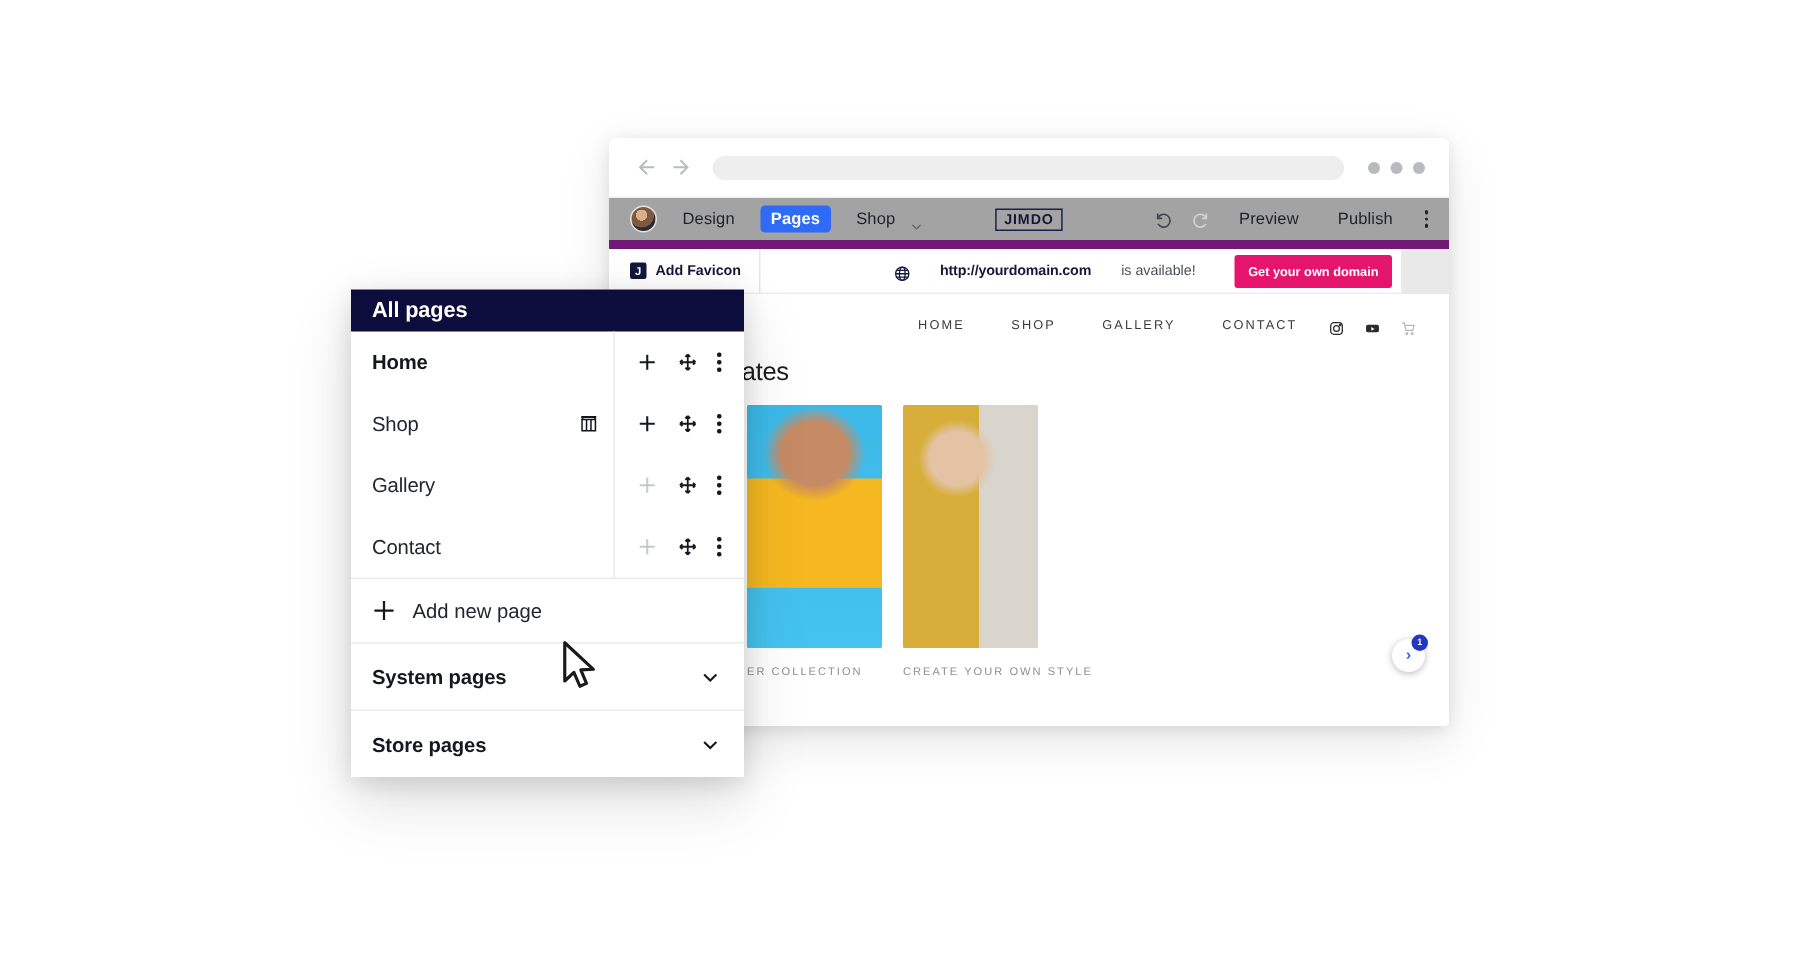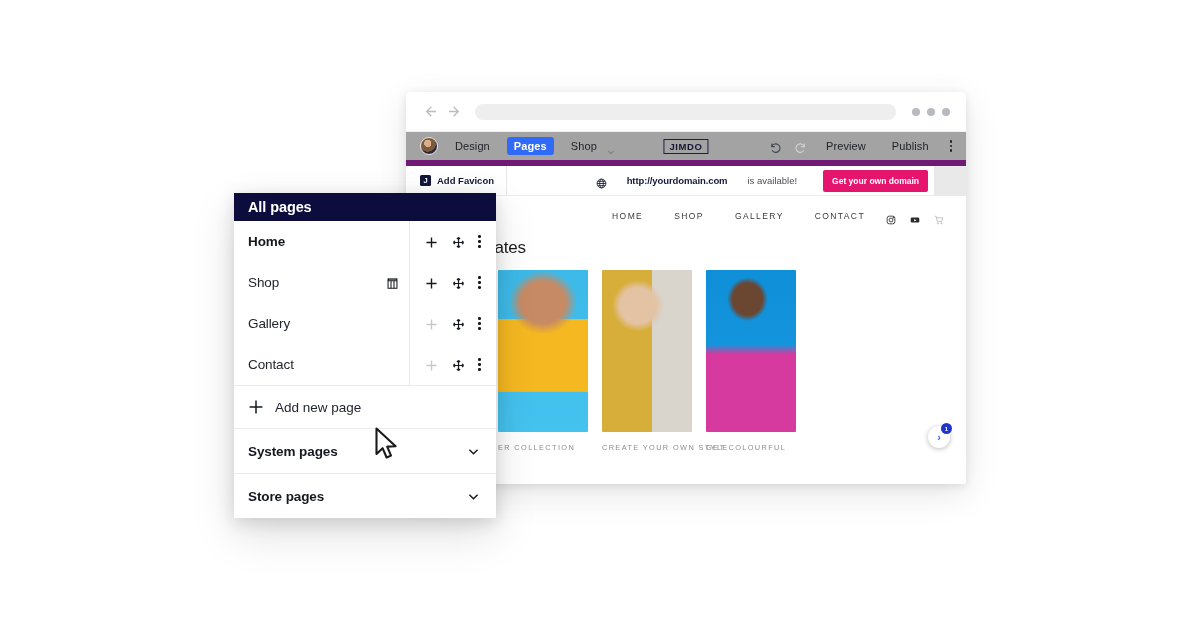--- a/index.html
+++ b/index.html
@@ -317,24 +317,20 @@
 
       <div class="gallery">
         <div class="card">
           <div class="photo ph1"></div>
           <div class="cap">ER COLLECTION</div>
         </div>
         <div class="card">
           <div class="photo ph2"></div>
           <div class="cap">CREATE YOUR OWN STYLE</div>
         </div>
-        <div class="card">
-          <div class="photo ph3"></div>
-          <div class="cap">GET COLOURFUL</div>
-        </div>
       </div>
 
       <div class="chatbtn">
         <span>›</span>
         <span class="chatbadge">1</span>
       </div>
     </div>
   </div>
 
   <div class="sidebar">

